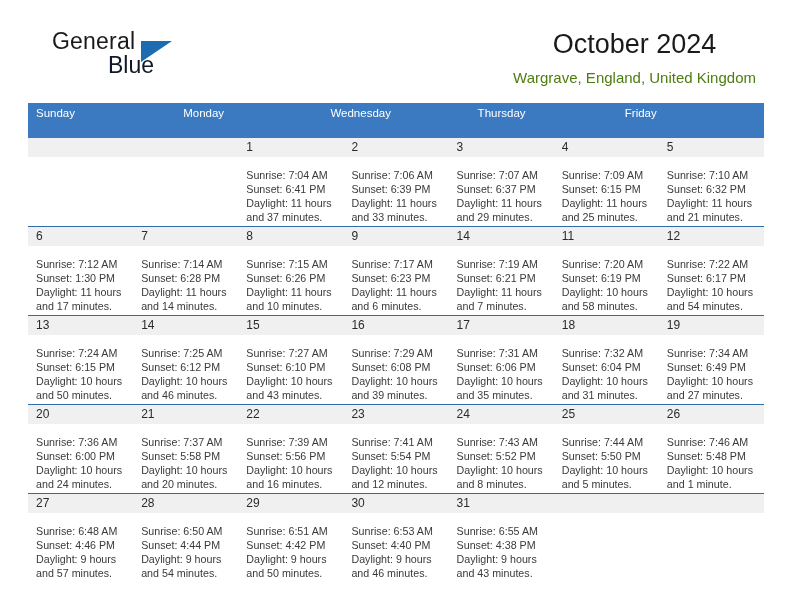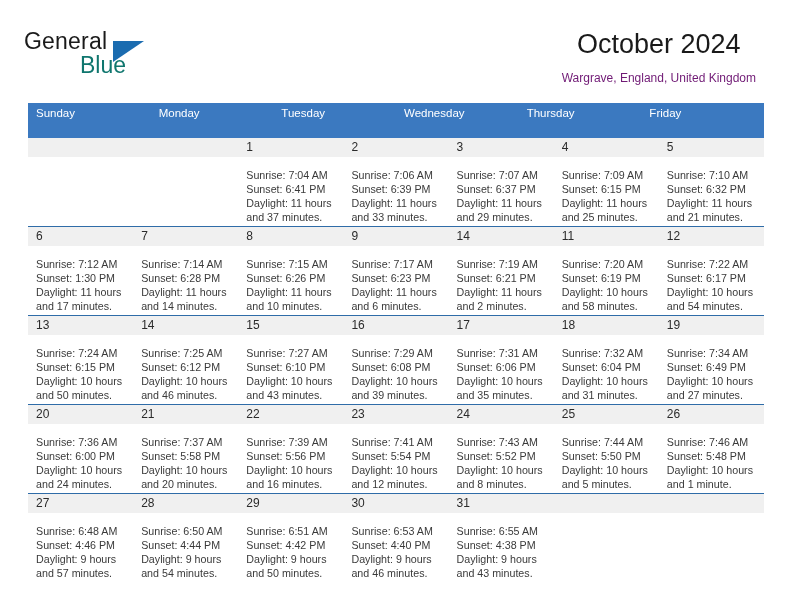--- a/index.html
+++ b/index.html
@@ -17,21 +17,21 @@
   .page {
     position: relative;
     width: 792px;
     height: 612px;
     box-sizing: border-box;
   }
 
   
   .top {
     position: absolute;
-    left: 24px;
+    left: 52px;
     top: 28px;
     right: 36px;
     height: 68px;
   }
   .brand {
     position: absolute;
     left: 0;
     top: 0;
     width: 210px;
     height: 58px;
@@ -43,21 +43,21 @@
     font-size: 23px;
     letter-spacing: 0.2px;
     color: #1a1a1a;
     font-family: "Liberation Sans", sans-serif;
   }
   .brand-blue {
     position: absolute;
     left: 56px;
     top: 24px;
     font-size: 23px;
-    color: #0f766e;
+    color: #0f172a;
     font-family: "Liberation Sans", sans-serif;
   }
   .brand-mark {
     position: absolute;
     left: 89px;
     top: 13px;
     width: 0;
     height: 0;
     border-left: 31px solid #1b6cb0;
     border-bottom: 21px solid transparent;
@@ -69,22 +69,22 @@
     top: 0;
     text-align: center;
   }
   .cal-title {
     font-size: 27px;
     color: #1a1a1a;
     line-height: 32px;
     white-space: nowrap;
   }
   .cal-subtitle {
-    font-size: 12px;
-    color: #701a75;
+    font-size: 15px;
+    color: #4d7c0f;
     line-height: 20px;
     margin-top: 8px;
     white-space: nowrap;
   }
 
   
   .calendar {
     position: absolute;
     left: 28px;
     top: 103px;
@@ -159,21 +159,20 @@
       <div class="cal-subtitle">Wargrave, England, United Kingdom</div>
     </div>
 
   </div>
 
   <div class="calendar">
 
     <div class="week-head">
       <div class="hcell">Sunday</div>
       <div class="hcell">Monday</div>
-      <div class="hcell">Tuesday</div>
       <div class="hcell">Wednesday</div>
       <div class="hcell">Thursday</div>
       <div class="hcell">Friday</div>
     </div>
 
     <div id="weeks-container">
         <div class="week">
           <div class="numrow">
             <div class="num"></div>
             <div class="num"></div>
@@ -250,21 +249,21 @@
             <div class="cell">
               <div class="line">Sunrise: 7:17 AM</div>
               <div class="line">Sunset: 6:23 PM</div>
               <div class="line">Daylight: 11 hours</div>
               <div class="line">and 6 minutes.</div>
             </div>
             <div class="cell">
               <div class="line">Sunrise: 7:19 AM</div>
               <div class="line">Sunset: 6:21 PM</div>
               <div class="line">Daylight: 11 hours</div>
-              <div class="line">and 2 minutes.</div>
+              <div class="line">and 7 minutes.</div>
             </div>
             <div class="cell">
               <div class="line">Sunrise: 7:20 AM</div>
               <div class="line">Sunset: 6:19 PM</div>
               <div class="line">Daylight: 10 hours</div>
               <div class="line">and 58 minutes.</div>
             </div>
             <div class="cell">
               <div class="line">Sunrise: 7:22 AM</div>
               <div class="line">Sunset: 6:17 PM</div>

